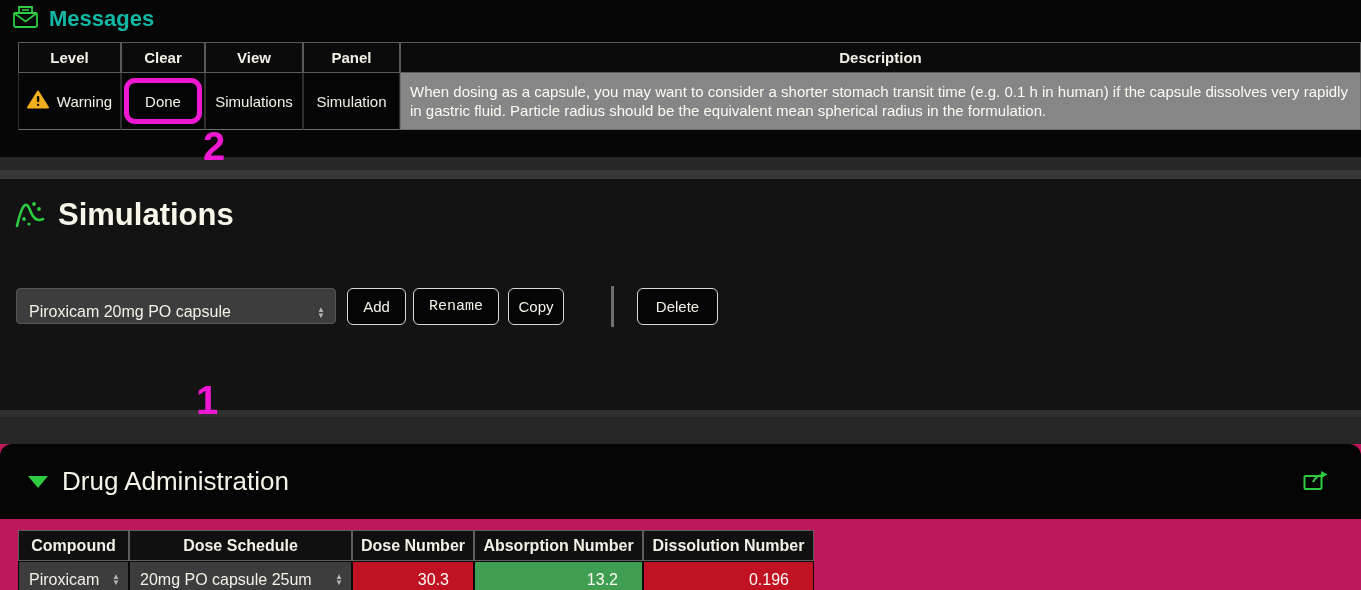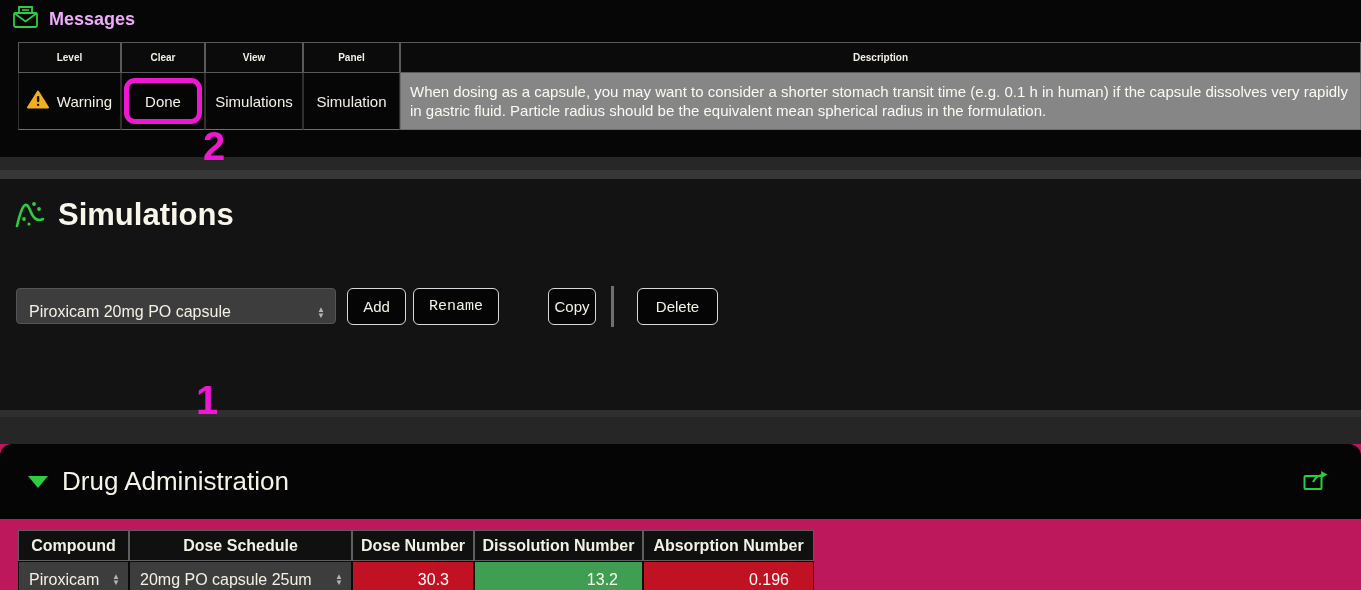--- a/index.html
+++ b/index.html
@@ -11,45 +11,45 @@
   .messages-panel { position:absolute; left:0; top:0; width:1361px; height:157px; background:#060606; }
   .strip-a { position:absolute; left:0; top:157px; width:1361px; height:13px; background:#272727; }
   .strip-b { position:absolute; left:0; top:170px; width:1361px; height:9px; background:#373737; }
   .sim-panel { position:absolute; left:0; top:179px; width:1361px; height:231px; background:#131313; }
   .strip-c { position:absolute; left:0; top:410px; width:1361px; height:7px; background:#2f2f2f; }
   .drug-panel { position:absolute; left:0; top:444px; width:1361px; height:160px; background:#be185d; }
   .drug-header { position:absolute; left:0; top:0; width:1361px; height:75px; background:#050505; border-radius:12px 12px 0 0; }
 
   
   .panel-title { display:flex; align-items:center; gap:10px; padding:5px 0 0 12px; }
-  .panel-title h1 { font-size:18px; font-weight:700; color:#f0abfc; }
+  .panel-title h1 { font-size:22px; font-weight:700; color:#14b8a6; }
   .sim-title { position:absolute; left:14px; top:16px; display:flex; align-items:center; gap:12px; }
   .sim-title h1 { font-size:31px; font-weight:700; color:#f8f5ea; }
   .drug-title { position:absolute; left:28px; top:0; height:75px; display:flex; align-items:center; gap:14px; }
   .drug-title h2 { font-size:26px; font-weight:400; color:#f5f2e8; }
   .tri-down { width:0; height:0; border-left:10px solid transparent; border-right:10px solid transparent; border-top:12px solid #2ecc40; }
 
   
   .msg-table { position:absolute; left:18px; top:42px; right:0; display:grid; grid-template-columns:103px 84px 98px 97px 1fr; }
-  .mth { height:31px; border:1px solid #5a5a5a; background:#0b0b0b; display:flex; align-items:center; justify-content:center; font-size:10px; font-weight:700; }
+  .mth { height:31px; border:1px solid #5a5a5a; background:#0b0b0b; display:flex; align-items:center; justify-content:center; font-size:15px; font-weight:700; }
   .mtd { min-height:57px; border:1px solid #303030; border-top:none; border-bottom:1px solid #6e6e6e; display:flex; align-items:center; justify-content:center; font-size:15px; }
   .mtd.desc { background:#868686; color:#fbfaf3; justify-content:flex-start; text-align:left; padding:5px 9px; line-height:1.28; border-color:#6e6e6e; }
   .level-cell { gap:8px; }
 
   
   .btn { background:#050505; color:#f3f0e6; border:1px solid #d8d8d8; border-radius:6px; font-size:15px; font-family:"Liberation Sans", sans-serif; display:flex; align-items:center; justify-content:center; cursor:pointer; }
   .btn.noborder { border:none; border-radius:7px; }
   .ring { display:inline-block; border:5px solid #ee18d2; border-radius:11px; padding:1px; background:transparent; }
 
   
   .sim-select { position:absolute; left:16px; top:109px; width:320px; height:36px; background:#3d3d3d; border:1px solid #565656; border-radius:4px; display:flex; align-items:center; justify-content:space-between; padding:12px 10px 0 12px; font-size:16px; cursor:pointer; }
   .spin { display:flex; flex-direction:column; align-items:center; line-height:5px; color:#b5b5b5; font-size:8px; gap:1px; }
   .btn-add { position:absolute; left:347px; top:109px; width:59px; height:37px; }
   .btn-rename { position:absolute; left:413px; top:109px; width:86px; height:37px;font-family:Liberation Mono, monospace; }
-  .btn-copy { position:absolute; left:548px; top:109px; width:48px; height:37px; }
+  .btn-copy { position:absolute; left:508px; top:109px; width:56px; height:37px; }
   .vdivider { position:absolute; left:611px; top:107px; width:3px; height:41px; background:#6f6f6f; }
   .btn-delete { position:absolute; left:637px; top:109px; width:81px; height:37px; }
   .ring-cw { position:absolute; left:11px; top:159px; }
   .btn-cw { width:159px; height:36px; }
   .btn-run { position:absolute; left:187px; top:166px; width:147px; height:37px; }
 
   
   .callout { position:absolute; font-size:40px; font-weight:700; color:#ee18d2; z-index:10; line-height:1; }
   .callout-2 { left:203px; top:126px; }
   .callout-1 { left:196px; top:380px; }
@@ -160,22 +160,22 @@
           <path d="M10 12 C 13 6.5, 16 5, 20 5" stroke="#2ecc40" stroke-width="2.2" fill="none"></path>
           <polygon points="18,1 24.5,4.5 18.5,8" fill="#2ecc40"></polygon>
         </svg>
       </span>
     </div>
 
     <div class="drug-table">
       <div class="dth">Compound</div>
       <div class="dth">Dose Schedule</div>
       <div class="dth">Dose Number</div>
+      <div class="dth">Absorption Number</div>
       <div class="dth">Dissolution Number</div>
-      <div class="dth">Absorption Number</div>
 
       <div class="dtd select-like">
         <span>Piroxicam</span>
         <span class="spin">
             <span>▲</span>
             <span>▼</span>
           </span>
       </div>
       <div class="dtd select-like">
         <span>20mg PO capsule 25um</span>

